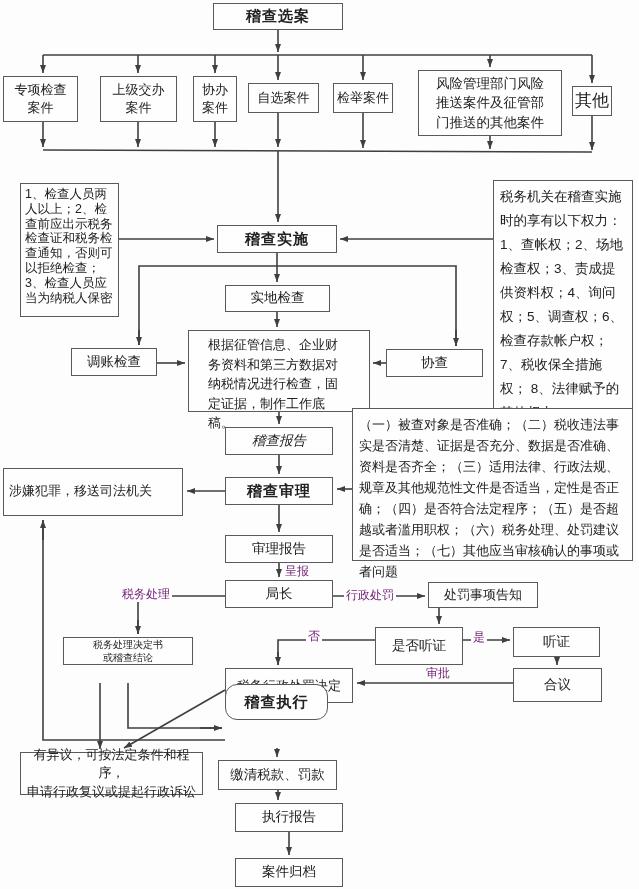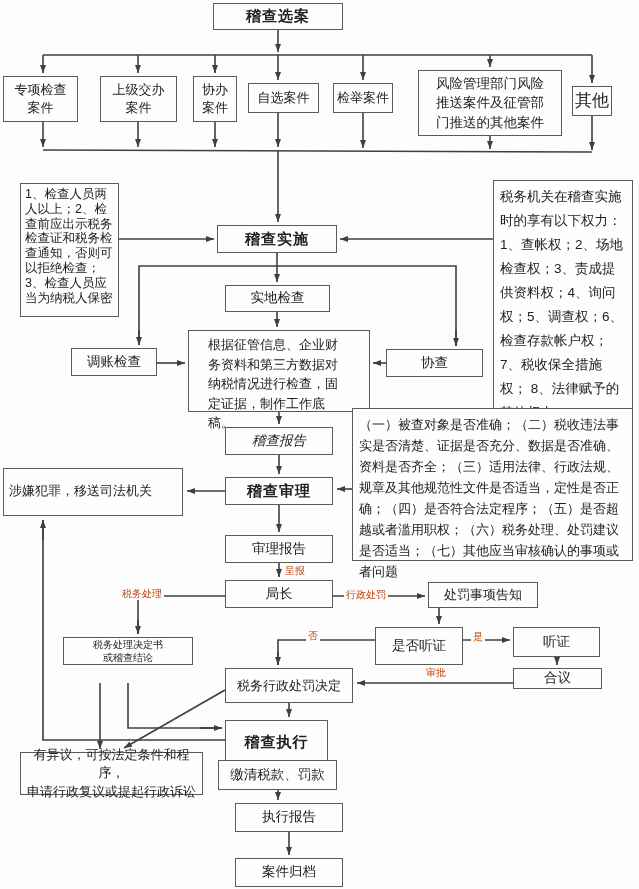--- a/index.html
+++ b/index.html
@@ -11,21 +11,21 @@
   #flow-svg{position:absolute;left:0;top:0;z-index:1;}
   .node{
     position:absolute;z-index:2;background:#fefefe;border:1.5px solid #5a5a5a;
     display:flex;align-items:center;justify-content:center;text-align:center;
     font-size:13.5px;line-height:1.35;white-space:pre-line;box-sizing:border-box;
     color:#222;
   }
   .bold{font-weight:bold;font-size:15px;letter-spacing:1px;}
   .para{align-items:flex-start;justify-content:flex-start;text-align:left;white-space:normal;}
   .elabel{
-    position:absolute;z-index:3;font-size:10px;color:#c2410c;background:#fdfdfd;
+    position:absolute;z-index:3;font-size:12px;color:#701a75;background:#fdfdfd;
     padding:0 2px;line-height:1.15;white-space:nowrap;
   }
 </style>
 </head>
 <body>
 
 <div id="stage">
 
   <svg id="flow-svg" width="639" height="889">
     <defs>
@@ -130,23 +130,23 @@
 
   <div class="node" style="left:225px;top:535px;width:108px;height:28px;">审理报告</div>
   <div class="node" style="left:225px;top:580px;width:108px;height:28px;">局长</div>
   <div class="node" style="left:428px;top:582px;width:110px;height:26px;font-size:13px;">处罚事项告知</div>
 
   <div class="node" style="left:63px;top:637px;width:130px;height:28px;font-size:10px;">税务处理决定书
 或稽查结论</div>
   <div class="node" style="left:375px;top:627px;width:88px;height:38px;">是否听证</div>
   <div class="node" style="left:513px;top:627px;width:87px;height:30px;">听证</div>
   <div class="node" style="left:225px;top:668px;width:128px;height:35px;font-size:13px;">税务行政处罚决定</div>
-  <div class="node" style="left:513px;top:668px;width:89px;height:21px;">合议</div>
+  <div class="node" style="left:513px;top:668px;width:89px;height:34px;">合议</div>
 
-  <div class="node bold" style="left:225px;top:720px;width:103px;height:44px;">稽查执行</div>
+  <div class="node bold" style="left:225px;top:684px;width:103px;height:36px;border-radius:12px;">稽查执行</div>
   <div class="node" style="left:20px;top:752px;width:183px;height:43px;font-size:13px;line-height:18.5px;">有异议，可按法定条件和程序，
 申请行政复议或提起行政诉讼</div>
   <div class="node" style="left:218px;top:760px;width:119px;height:30px;">缴清税款、罚款</div>
   <div class="node" style="left:235px;top:803px;width:108px;height:29px;">执行报告</div>
   <div class="node" style="left:235px;top:858px;width:108px;height:29px;">案件归档</div>
 
   <div class="elabel" style="left:283px;top:565px;">呈报</div>
   <div class="elabel" style="left:120px;top:588px;">税务处理</div>
   <div class="elabel" style="left:344px;top:589px;">行政处罚</div>
   <div class="elabel" style="left:306px;top:630px;">否</div>

